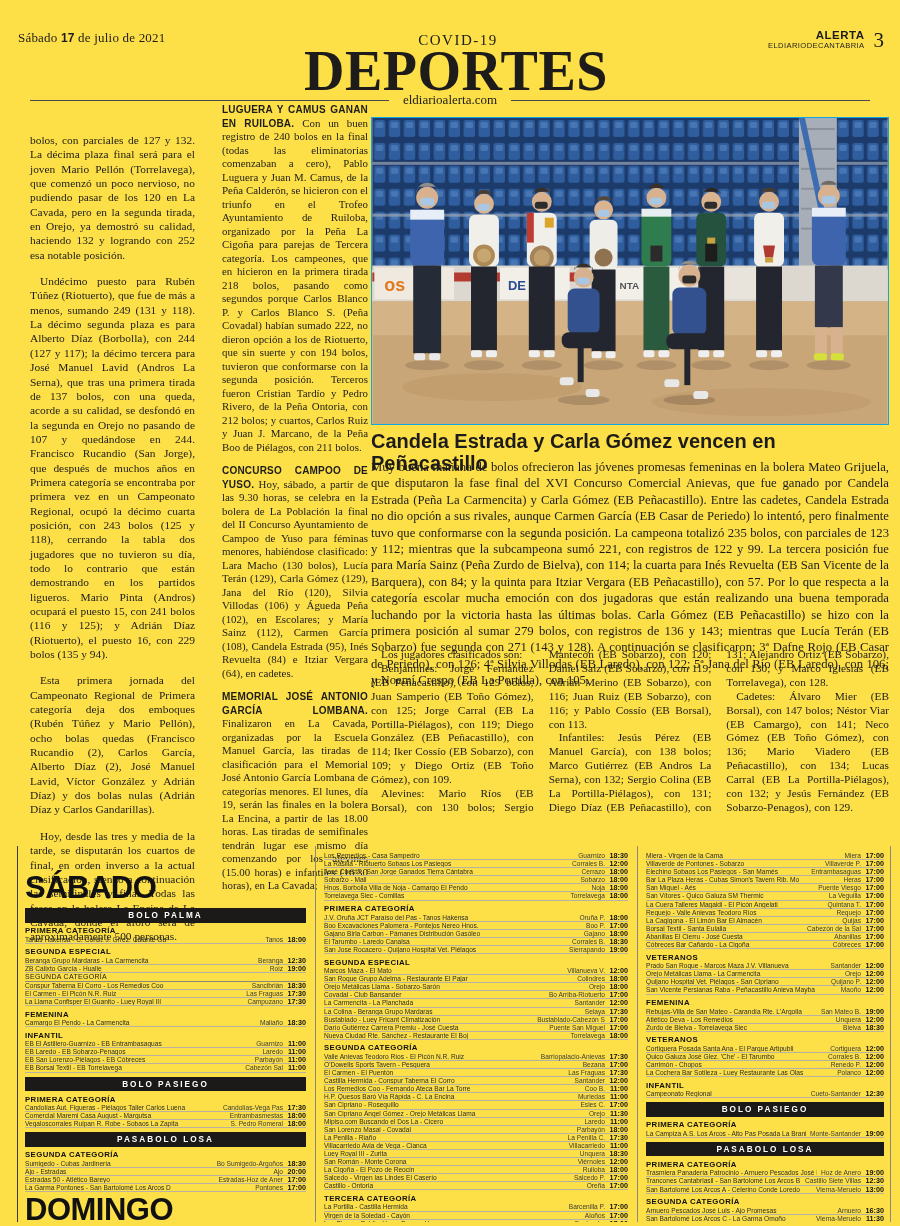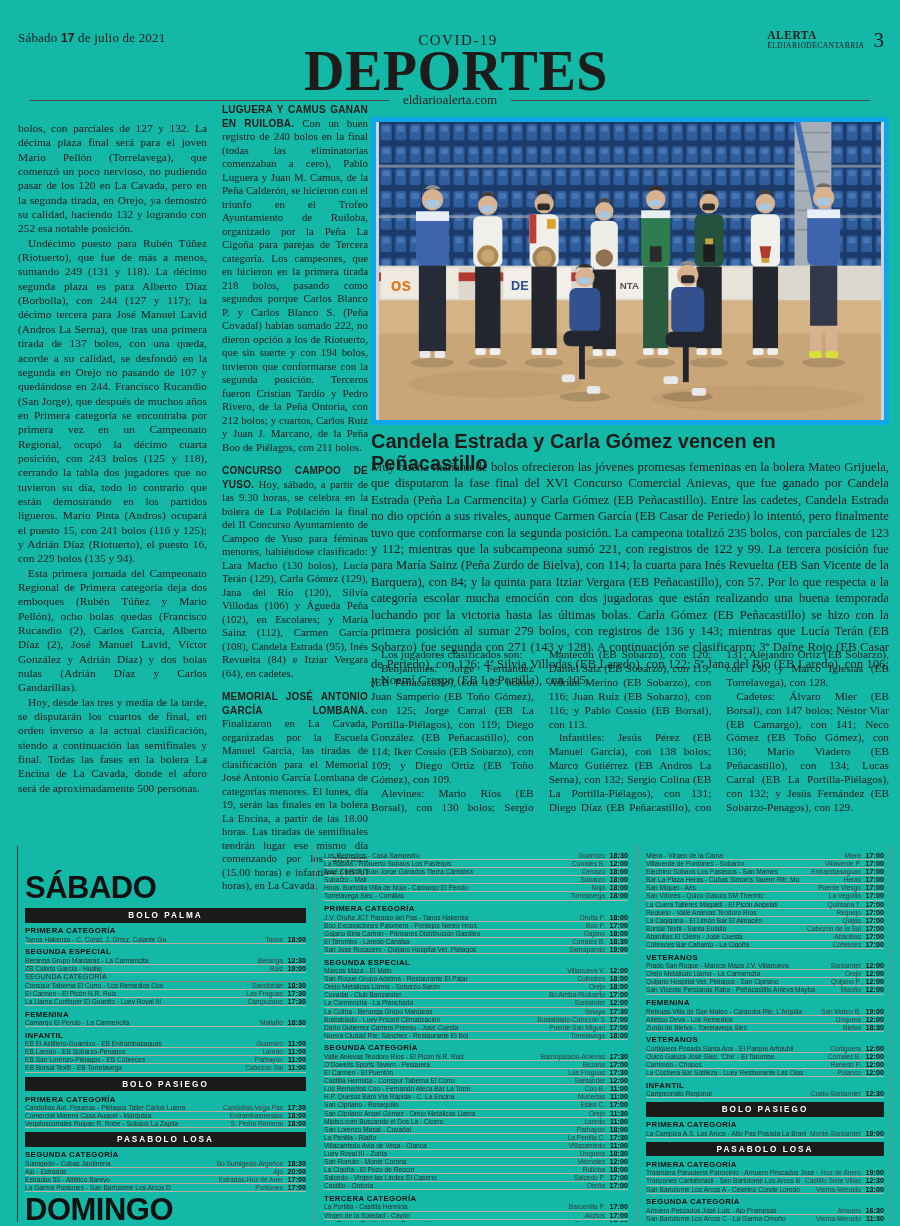--- a/index.html
+++ b/index.html
@@ -1,43 +1,43 @@
 <!DOCTYPE html>
 <html lang="es"><head>
 <meta charset="utf-8">
 <style>
   html,body{margin:0;padding:0;background:#8a8680;}
-  .page{position:relative;width:900px;height:1226px;margin:0 auto;background:#14b8a6;
+  .page{position:relative;width:900px;height:1226px;margin:0 auto;background:#fde047;
         overflow:hidden;font-family:"Liberation Serif",serif;color:#1d1c1a;}
   
   .h-date{position:absolute;left:18px;top:30px;font-size:13px;letter-spacing:.2px;}
   .h-date b{font-family:"Liberation Sans",sans-serif;font-size:12px;}
   .h-kicker{position:absolute;left:16px;right:0;top:32px;text-align:center;font-size:15px;letter-spacing:1.5px;}
   .h-brand{position:absolute;right:16px;top:29px;display:flex;gap:9px;align-items:flex-start;}
-  .h-brand .stack{font-family:Liberation Serif, serif;}
+  .h-brand .stack{text-align:right;font-family:Liberation Sans, sans-serif;}
   .h-brand .alerta{font-weight:700;font-size:11.5px;letter-spacing:.5px;line-height:12px;}
   .h-brand .sub{font-size:7.6px;letter-spacing:.4px;line-height:9px;color:#222;}
   .h-brand .pageno{font-size:21px;line-height:22px;font-family:"Liberation Serif",serif;}
   .h-section{position:absolute;left:12px;right:0;top:44px;text-align:center;
              font-size:56px;font-weight:700;letter-spacing:.5px;line-height:54px;}
   .h-siterow{position:absolute;left:30px;right:30px;top:92px;display:flex;align-items:center;gap:14px;}
   .h-siterow .rule{flex:1;border-top:1px solid #4c4a47;height:0;}
   .h-siterow .site{font-size:13px;}
   
   .col-1{position:absolute;left:18px;top:121px;width:189px;text-align:justify;
          font-size:11.4px;line-height:14.35px;}
-  .col-1 p{margin:0;}
+  .col-1 p{margin:12px;}
   .col-2{position:absolute;left:222px;top:103px;width:146px;text-align:justify;
          font-size:10.9px;line-height:13.5px;}
   .col-2 p{margin:0 0 10px;}
   .ind{text-indent:10px;}
   .brief-lead{font-family:"Liberation Sans",sans-serif;font-weight:700;font-size:10px;letter-spacing:.2px;}
   
   .photo{position:absolute;left:371px;top:117px;width:518px;height:308px;
-         border:5px solid #0ea5e9;box-sizing:border-box;background:#cfd3d8;}
+         border:1px solid #0ea5e9;box-sizing:border-box;background:#cfd3d8;}
   .photo svg{display:block;width:100%;height:100%;}
   .headline{position:absolute;left:371px;top:430px;width:518px;
             font-family:"Liberation Sans",sans-serif;font-weight:700;font-size:20px;line-height:22px;}
   .f-body{position:absolute;left:371px;top:459px;width:518px;text-align:justify;
           font-size:12.7px;line-height:16.4px;}
   .classified{position:absolute;left:371px;top:648px;width:518px;height:196px;
               column-count:3;column-gap:15px;text-align:justify;font-size:11.3px;line-height:13.9px;}
   .classified p{margin:0;}
   
   .agenda{position:absolute;left:17px;top:846px;width:874px;height:376px;display:flex;

